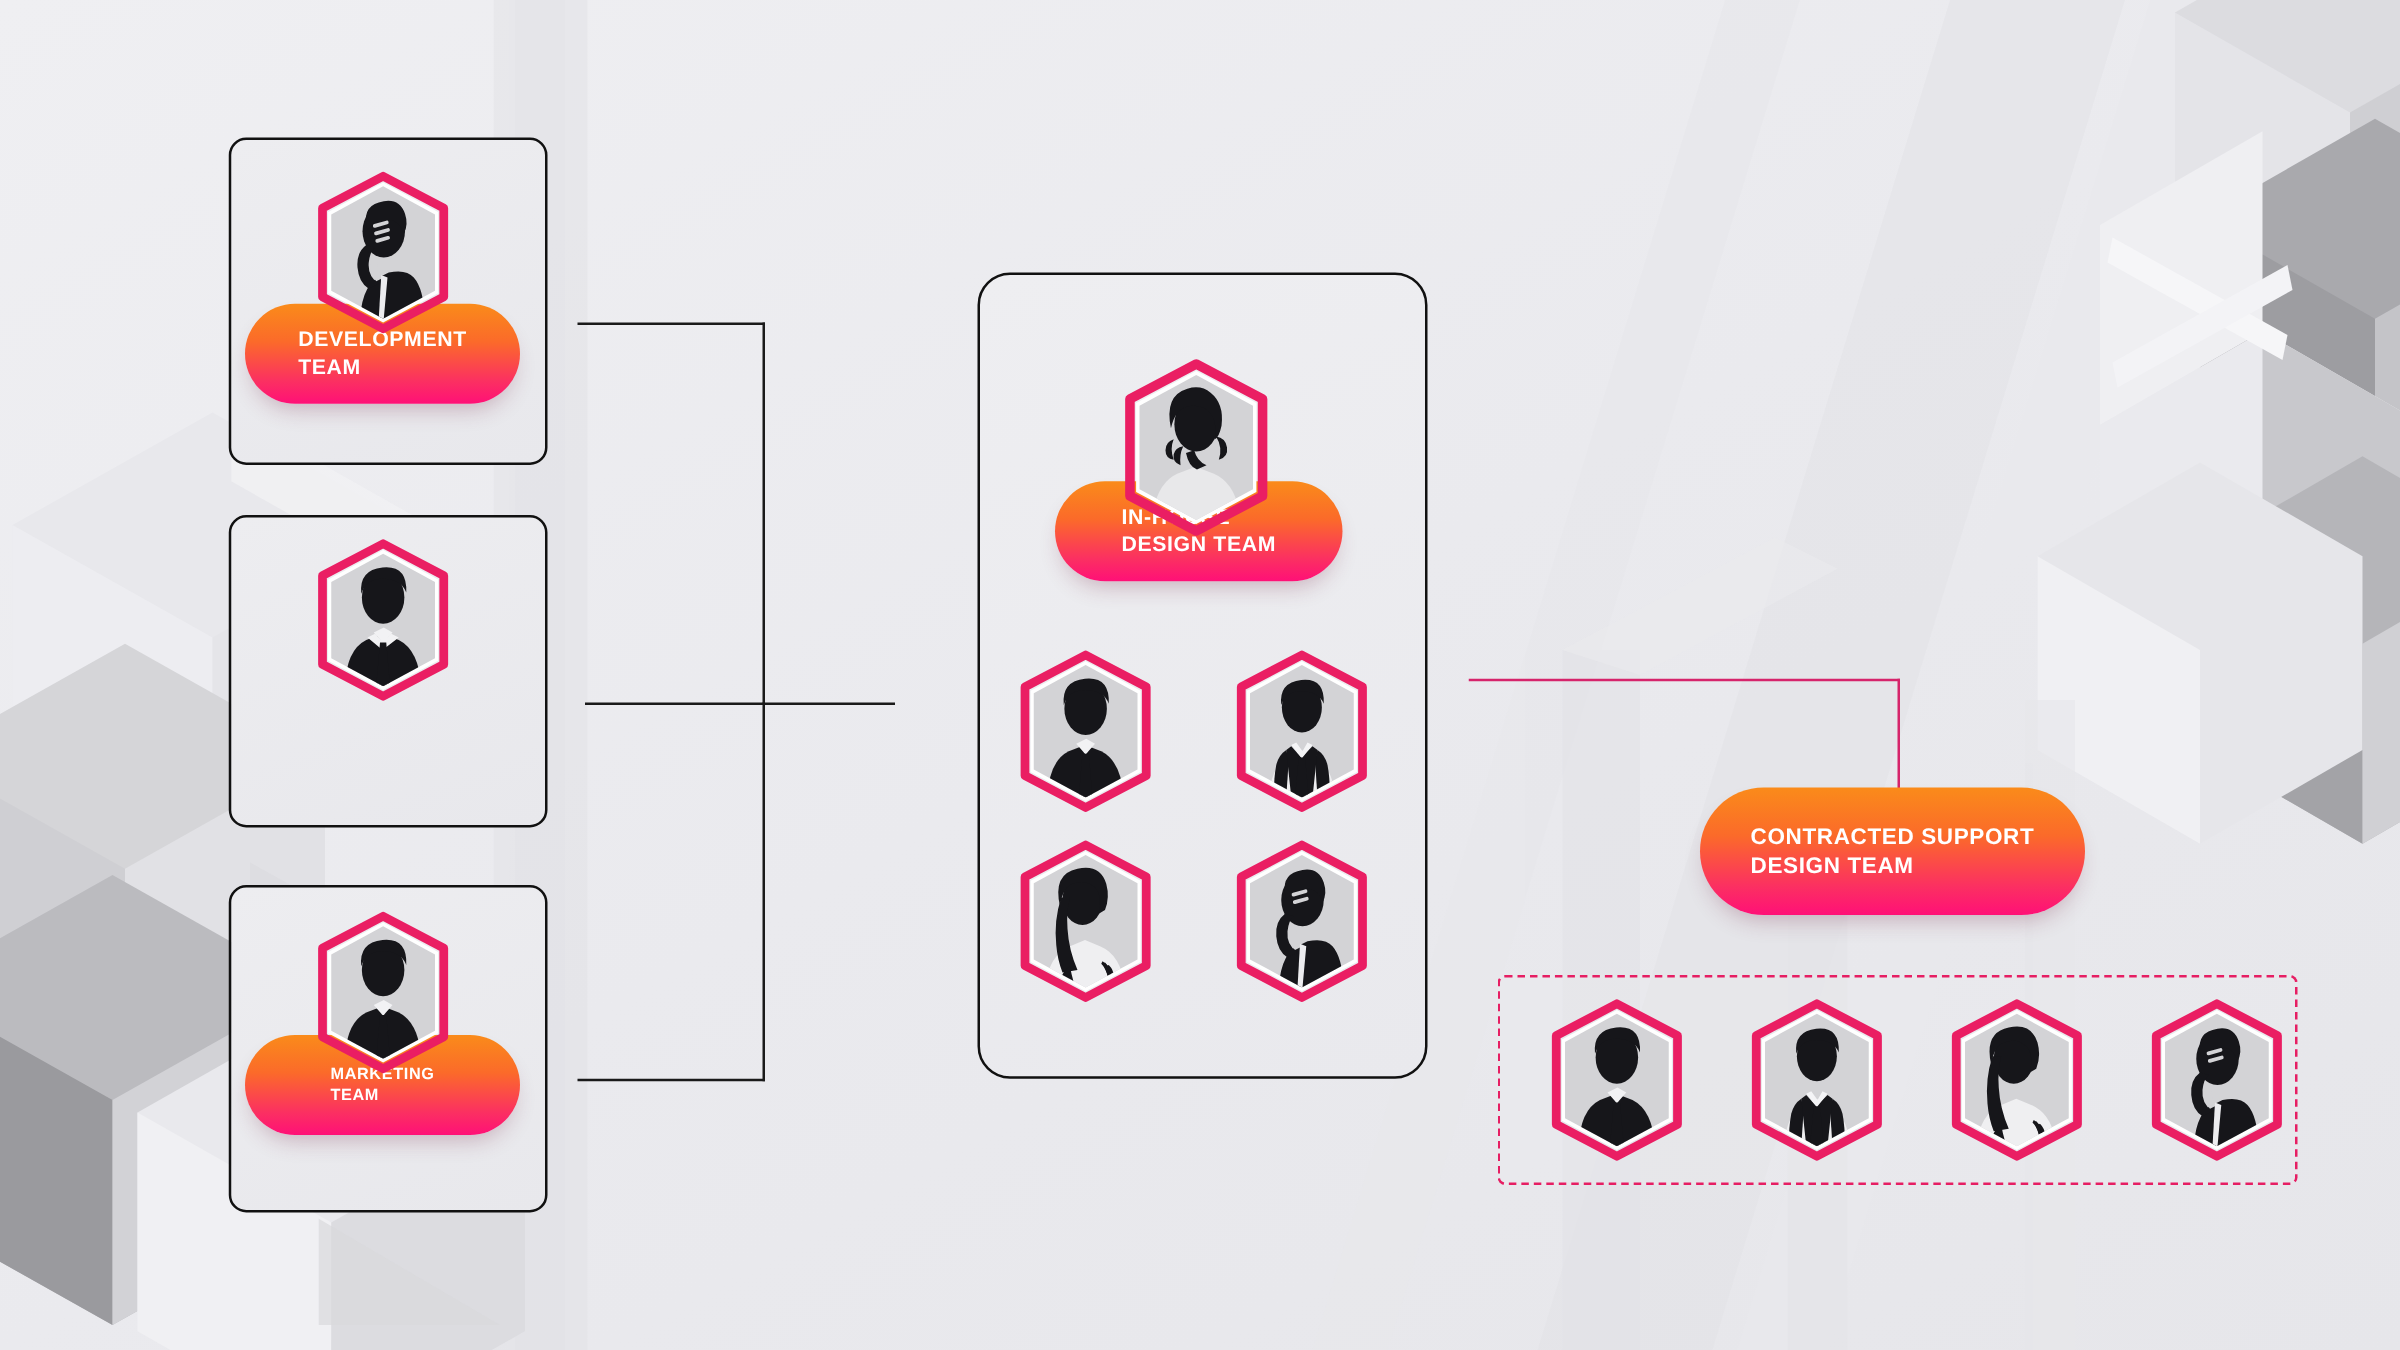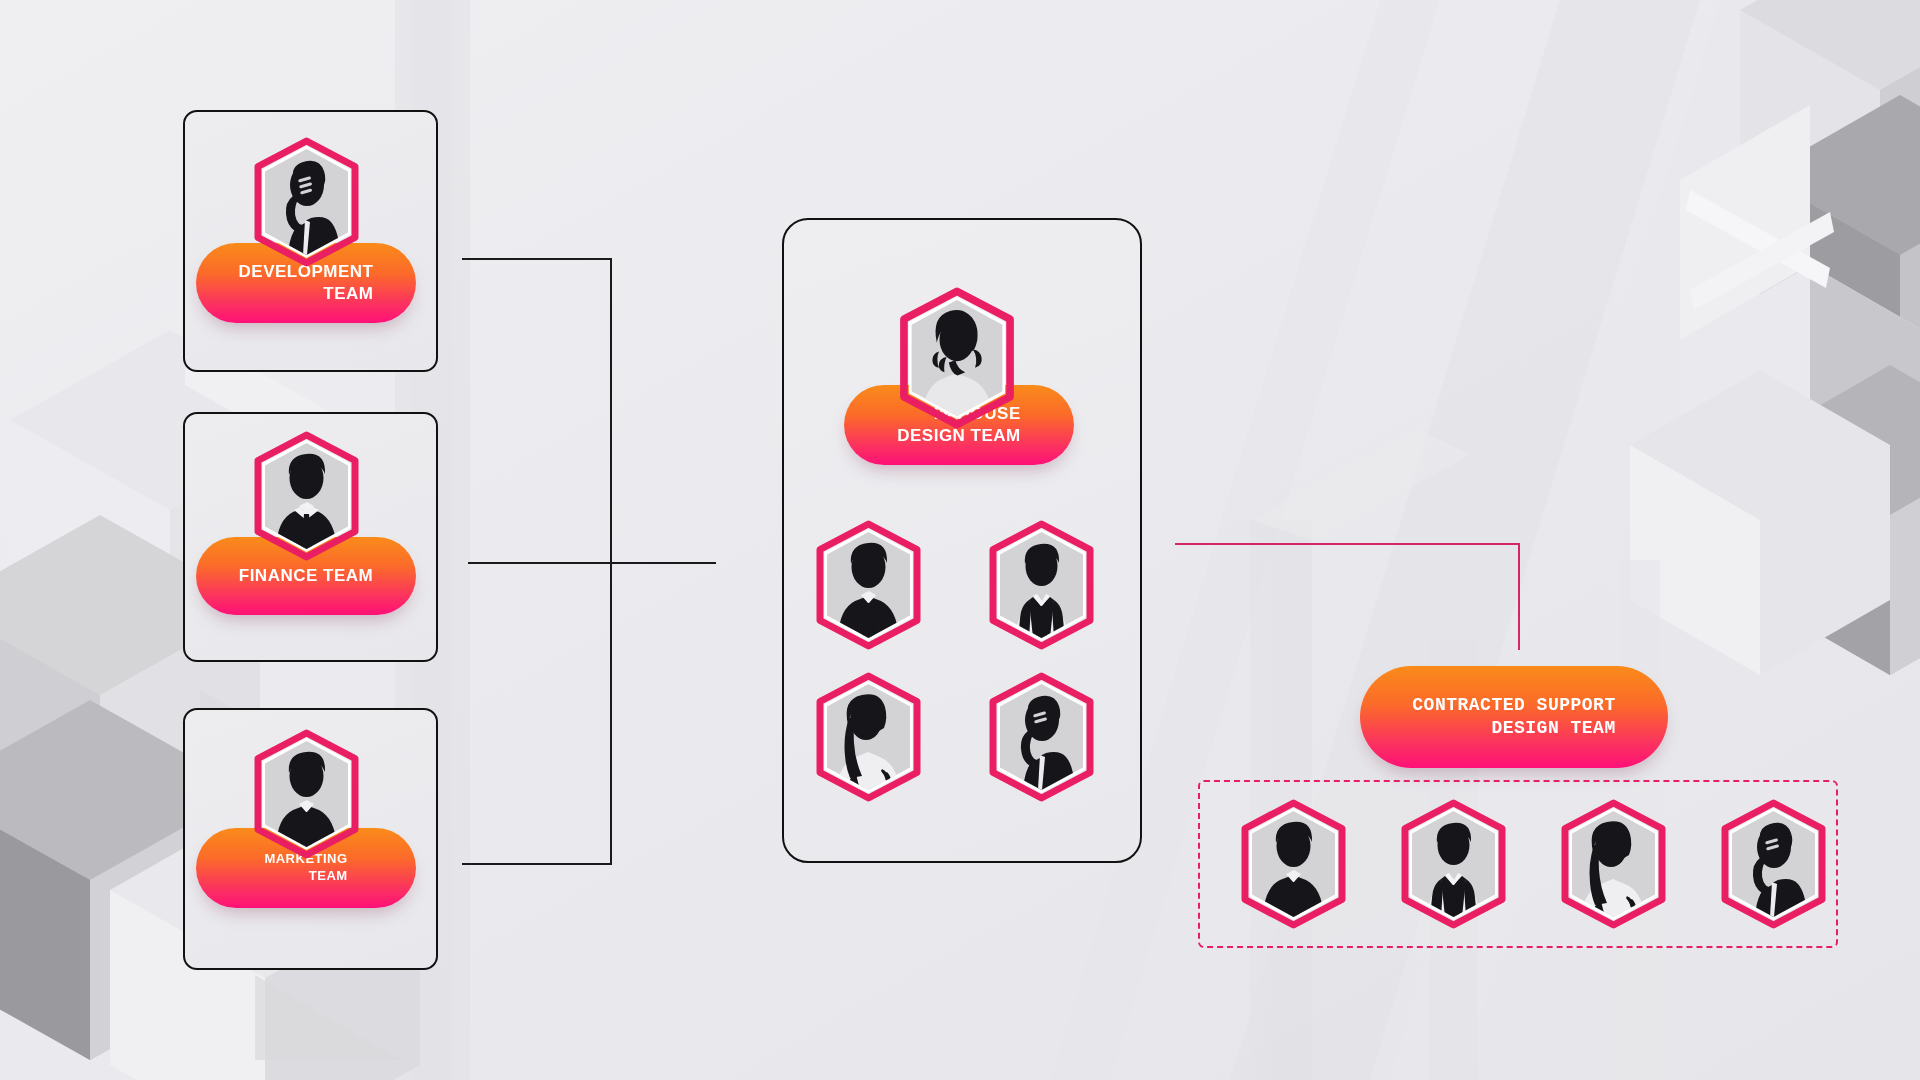--- a/index.html
+++ b/index.html
@@ -31,21 +31,21 @@
   .hex {
     position:absolute;
     display:flex; align-items:center; justify-content:center;
   }
   .hex svg { display:block; width:100%; height:100%; overflow:visible; }
 
   
   .pill {
     position:absolute;
     display:flex; align-items:center; justify-content:center;
-    text-align:right;
+    text-align:left;
     color:#fff;
     font-weight:bold;
     letter-spacing:0.5px;
     background:linear-gradient(180deg,#fa8b1a 0%,#fb6a2a 38%,#fb2f62 78%,#ff1077 100%);
     box-shadow:0 10px 18px -6px rgba(120,40,70,0.30);
     line-height:1.28;
   }
 
   
   .line { position:absolute; background:#1a1a1a; }
@@ -192,23 +192,20 @@
         <rect x="48" y="40" width="13" height="3" rx="1.5" fill="#d3d3d6" transform="rotate(-16 54 41)"></rect>
         <rect x="49" y="46" width="13" height="3" rx="1.5" fill="#d3d3d6" transform="rotate(-16 55 47)"></rect>
         <rect x="50" y="52" width="12" height="3" rx="1.5" fill="#d3d3d6" transform="rotate(-16 56 53)"></rect>
         <path d="M55 82 l5 2 l-3 33 l-4 0z" fill="#ececef"></path>
       </g>
     </svg>
   </div>
 
   <div class="team-card" style="left:183px; top:412px; width:255px; height:250px;"></div>
 
-  <div class="pill" style="left:196px; top:537px; width:220px; height:78px; border-radius:39px; font-size:17px;">
-    <span>FINANCE TEAM</span>
-  </div>
 
   <div class="hex" style="left:250px; top:432px; width:113px; height:128px;">
     <svg viewBox="0 0 113 128">
       <defs>
         <clipPath id="hclip2">
             <polygon points="56.5,11 98,33.5 98,94.5 56.5,117 15,94.5 15,33.5"></polygon>
           </clipPath>
       </defs>
       <polygon points="56.5,3 105,28.5 105,99.5 56.5,125 8,99.5 8,28.5" fill="none" stroke="#ea1e63" stroke-width="7" stroke-linejoin="round"></polygon>
       <polygon points="56.5,8 100.5,31.5 100.5,96.5 56.5,120 12.5,96.5 12.5,31.5" fill="#fff"></polygon>
@@ -366,21 +363,21 @@
         <path d="M44 46 q-5-18 9-22 q16-5 21 9 q3 9-1 16 q-3-10-11-11 q-10-1-18 8z"></path>
         <path d="M43 58 q-8 6-7 18 q1 12 9 17 l8-4 q-9-6-8-17 q1-9 5-12z"></path>
         <path d="M47 71 q-2 10 4 16 l6-3 q-6-5-5-13z" fill="#d3d3d6"></path>
         <rect x="48" y="40" width="13" height="3" rx="1.5" fill="#d3d3d6" transform="rotate(-16 54 41)"></rect>
         <rect x="49" y="46" width="13" height="3" rx="1.5" fill="#d3d3d6" transform="rotate(-16 55 47)"></rect>
         <path d="M55 82 l5 2 l-3 33 l-4 0z" fill="#ececef"></path>
       </g>
     </svg>
   </div>
 
-  <div class="pill" style="left:1360px; top:666px; width:308px; height:102px; border-radius:51px; font-size:18px;font-family:Liberation Mono, monospace;">
+  <div class="pill" style="left:1360px; top:630px; width:308px; height:102px; border-radius:51px; font-size:18px;">
     <span>
       <span>CONTRACTED SUPPORT</span><br>
       <span>DESIGN TEAM</span>
     </span>
   </div>
 
   <div class="dashed-box" style="left:1198px; top:780px; width:640px; height:168px;"></div>
 
   <div class="hex" style="left:1237px; top:800px; width:113px; height:128px;">
     <svg viewBox="0 0 113 128">

